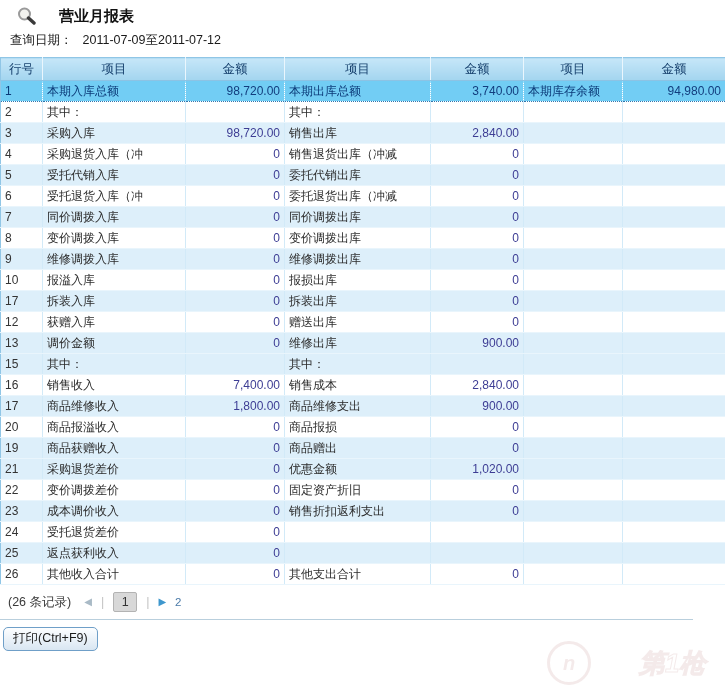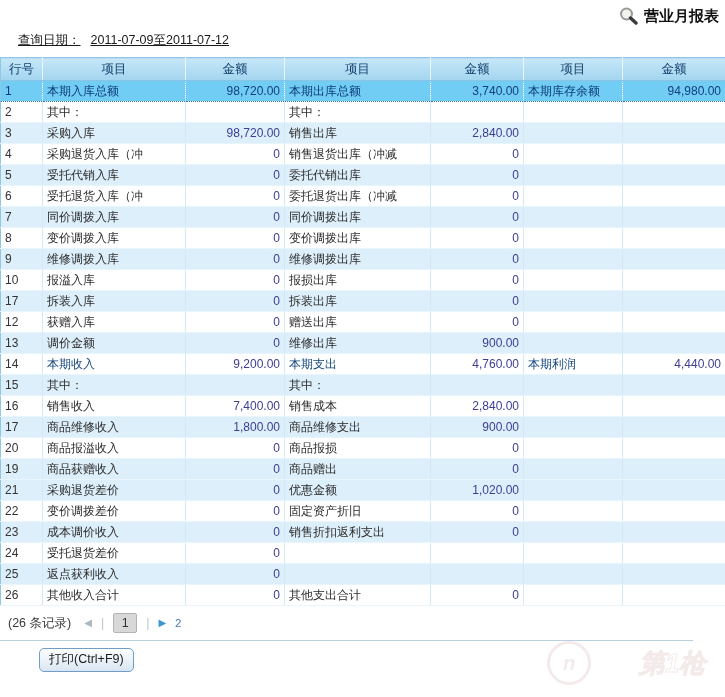--- a/index.html
+++ b/index.html
@@ -3,24 +3,24 @@
 <meta charset="utf-8">
 <style>
   html,body{margin:0;padding:0;}
   body{
     width:725px;height:697px;position:relative;overflow:hidden;
     background:#ffffff;
     font-family:"Liberation Sans","DejaVu Sans",sans-serif;
     font-size:12px;color:#2b2b2b;
   }
   
-  .page-header{display:flex;align-items:center;gap:6px;padding:6px 6px 2px 6px;justify-content:flex-end;}
+  .page-header{display:flex;align-items:center;gap:23px;padding:6px 6px 2px 16px;}
   .title{font-size:15px;font-weight:bold;color:#111;}
   .magnifier{width:20px;height:20px;display:inline-block;}
-  .query-line{padding:4px 6px 8px 18px;color:#1a1a1a;font-size:12.5px;text-decoration:underline;}
+  .query-line{padding:4px 6px 8px 10px;color:#1a1a1a;font-size:12.5px;}
   .query-line .q-label{margin-right:10px;}
   
   table.report{
     width:725px;table-layout:fixed;border-collapse:collapse;
     border:1px solid #90c6e6;
   }
   table.report th{
     height:22px;font-weight:normal;font-size:12.5px;color:#17416e;
     background:linear-gradient(#c6e6f8,#a3d5ef);
     border-left:1px solid #eaf6fd;border-bottom:1px solid #8cc3e4;
@@ -63,21 +63,20 @@
     background:#d8d8d8;border:1px solid #b3b3b3;border-radius:2px;color:#333;
   }
   .page-link{color:#4a7aa8;font-size:11.5px;cursor:pointer;}
   
   .print-row{padding:7px 0 0 3px;}
   .print-btn{
     display:inline-block;padding:2px 9px 3px 9px;font-size:12.5px;color:#1c1c1c;
     background:linear-gradient(#fdfeff,#d9e6f2);
     border:1px solid #6f9fc8;border-radius:5px;cursor:pointer;
     font-family:"Liberation Sans","DejaVu Sans",sans-serif;
-    margin-left:36px;
   }
   
   .watermark{
     position:absolute;right:8px;bottom:10px;width:170px;height:48px;
     display:flex;align-items:center;gap:4px;pointer-events:none;
     opacity:0.28;color:#cfa9a9;
   }
   .watermark .wm-circle{
     width:38px;height:38px;border:3px solid #d8b6b6;border-radius:50%;
     display:flex;align-items:center;justify-content:center;
@@ -237,29 +236,20 @@
       </tr>
       <tr class="kind-sub odd">
         <td class="row-num">13</td>
         <td class="item indent0">调价金额</td>
         <td class="amount">0</td>
         <td class="item indent2">维修出库</td>
         <td class="amount">900.00</td>
         <td class="item"></td>
         <td class="amount"></td>
       </tr>
-      <tr class="kind-summary even">
-        <td class="row-num">14</td>
-        <td class="item">本期收入</td>
-        <td class="amount">9,200.00</td>
-        <td class="item">本期支出</td>
-        <td class="amount">4,760.00</td>
-        <td class="item">本期利润</td>
-        <td class="amount">4,440.00</td>
-      </tr>
       <tr class="kind-section odd">
         <td class="row-num">15</td>
         <td class="item">其中：</td>
         <td class="amount"></td>
         <td class="item">其中：</td>
         <td class="amount"></td>
         <td class="item"></td>
         <td class="amount"></td>
       </tr>
       <tr class="kind-sub even">

